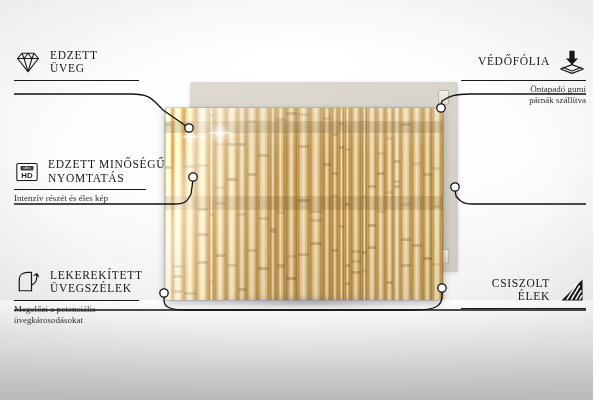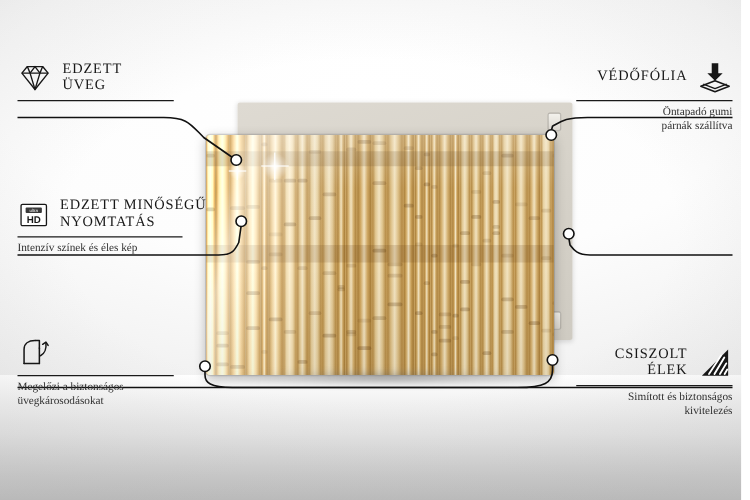--- a/index.html
+++ b/index.html
@@ -282,36 +282,40 @@
         <rect x="8" y="8.5" width="16" height="5.5" rx="1" fill="#3a3a3a"></rect>
         <text x="16" y="12.9" font-family="Liberation Sans, sans-serif" font-size="4.3" fill="#ffffff" text-anchor="middle">ultra</text>
         <text x="16" y="23.4" font-family="Liberation Sans, sans-serif" font-size="9.6" font-weight="bold" fill="#171717" text-anchor="middle">HD</text>
       </svg>
       <div class="titles">
         <div class="t1">EDZETT MINŐSÉGŰ</div>
         <div class="t2">NYOMTATÁS</div>
       </div>
     </div>
     <div class="rule"></div>
-    <div class="desc">Intenzív színek és éles kép</div>
+    <div class="desc">Intenzív részét és éles kép</div>
   </div>
 
   <div class="callout left" style="left:14px;top:268px;width:125px;">
     <div class="head">
       <svg class="ico" viewBox="0 0 32 32">
         <path d="M6 26 V13 C6 8 10 5 16 5 H16" fill="none" stroke="#171717" stroke-width="1.4" stroke-linecap="round"></path>
         <path d="M6 26 H20" fill="none" stroke="#171717" stroke-width="1.4" stroke-linecap="round"></path>
         <path d="M20 26 V12" fill="none" stroke="#171717" stroke-width="1.4" stroke-linecap="round"></path>
         <path d="M16 5 H20 V12" fill="none" stroke="#171717" stroke-width="1.4" stroke-linejoin="round"></path>
         <path d="M21 19 C25 17 26.5 12 26 7.5" fill="none" stroke="#171717" stroke-width="1.4" stroke-linecap="round"></path>
         <path d="M23 8.5 L26 6.5 L28 9.5" fill="none" stroke="#171717" stroke-width="1.4" stroke-linejoin="round" stroke-linecap="round"></path>
       </svg>
-    </div>
-    <div class="rule"></div>
-    <div class="desc">Megelőzi a biztonságos
+      <div class="titles">
+        <div class="t1">LEKEREKÍTETT</div>
+        <div class="t2">ÜVEGSZÉLEK</div>
+      </div>
+    </div>
+    <div class="rule"></div>
+    <div class="desc">Megelőzi a potenciális
 üvegkárosodásokat</div>
   </div>
 
   <div class="callout right" style="left:461px;top:48px;width:125px;">
     <div class="head">
       <div class="titles">
         <div class="t2">VÉDŐFÓLIA</div>
       </div>
       <svg class="ico" viewBox="0 0 32 32">
         <path d="M13 3 H19 V12 H23 L16 19 L9 12 H13 Z" fill="#171717"></path>
@@ -335,17 +339,15 @@
         <path d="M28 4 L28 28 L4 28 Z" fill="#171717"></path>
         <g stroke="#ffffff" stroke-width="1.7" stroke-linecap="round">
           <path d="M10.5 26.5 L21.5 9.5"></path>
           <path d="M15.5 26.5 L24.5 11.5"></path>
           <path d="M20.5 26.5 L26.3 16.8"></path>
           <path d="M24.8 26.5 L27.2 22.4"></path>
         </g>
       </svg>
     </div>
     <div class="rule"></div>
-    <div class="desc">Simított és biztonságos
-kivitelezés</div>
   </div>
 
 </div>
 
 </body></html>

